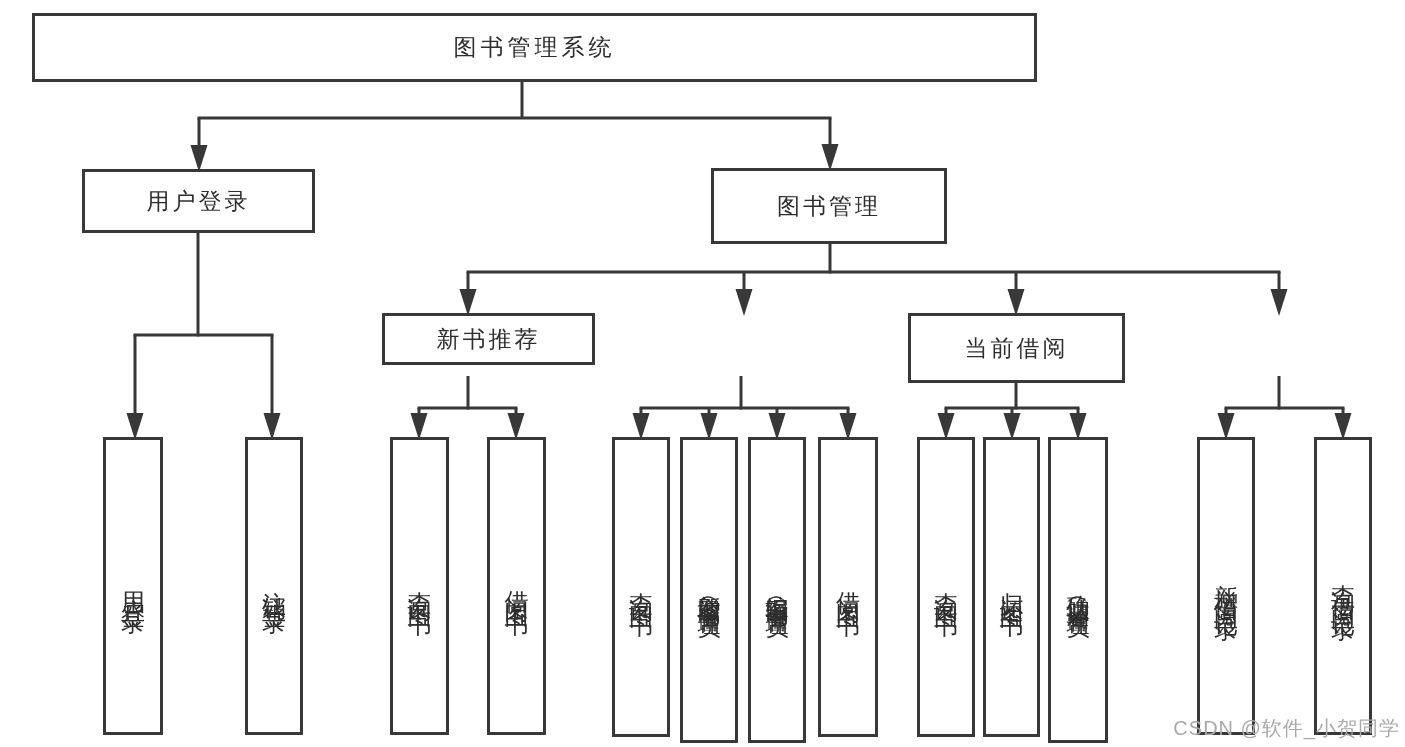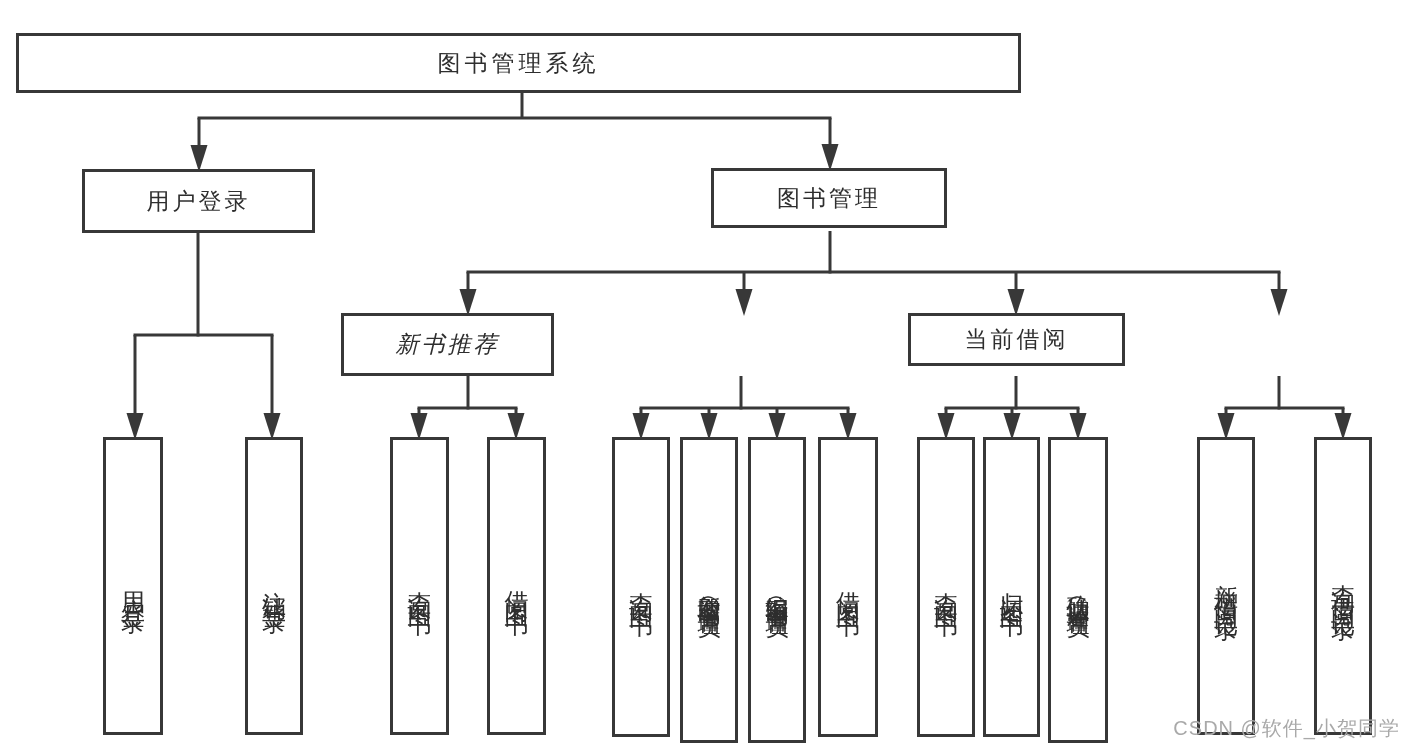--- a/index.html
+++ b/index.html
@@ -113,30 +113,30 @@
       <path d="M1012 408 L1012 422"></path>
       <polygon points="1003.5,413 1020.5,413 1012,440"></polygon>
       <path d="M1078 408 L1078 422"></path>
       <polygon points="1069.5,413 1086.5,413 1078,440"></polygon>
       <path d="M1226 408 L1226 422"></path>
       <polygon points="1217.5,413 1234.5,413 1226,440"></polygon>
       <path d="M1343 408 L1343 422"></path>
       <polygon points="1334.5,413 1351.5,413 1343,440"></polygon>
     </svg>
 
-  <div class="box" style="left:16px;top:13px;width:1005px;height:60px;letter-spacing:4px;margin-top:20px;">图书管理系统</div>
+  <div class="box" style="left:32px;top:13px;width:1005px;height:69px;letter-spacing:4px;">图书管理系统</div>
 
   <div class="box" style="left:82px;top:169px;width:233px;height:64px;">用户登录</div>
 
-  <div class="box" style="left:711px;top:168px;width:236px;height:60px;">图书管理</div>
+  <div class="box" style="left:711px;top:168px;width:236px;height:76px;">图书管理</div>
 
-  <div class="box" style="left:341px;top:313px;width:213px;height:63px;font-style:italic;">新书推荐</div>
+  <div class="box" style="left:382px;top:313px;width:213px;height:52px;">新书推荐</div>
 
 
-  <div class="box" style="left:908px;top:313px;width:217px;height:53px;">当前借阅</div>
+  <div class="box" style="left:908px;top:313px;width:217px;height:70px;">当前借阅</div>
 
 
   <div class="vbox" style="left:103px;top:437px;width:60px;height:298px;">用户登录</div>
 
   <div class="vbox" style="left:245px;top:437px;width:58px;height:298px;">注销登录</div>
 
   <div class="vbox" style="left:390px;top:437px;width:59px;height:298px;">查询图书</div>
 
   <div class="vbox" style="left:487px;top:437px;width:59px;height:298px;">借阅图书</div>
 

